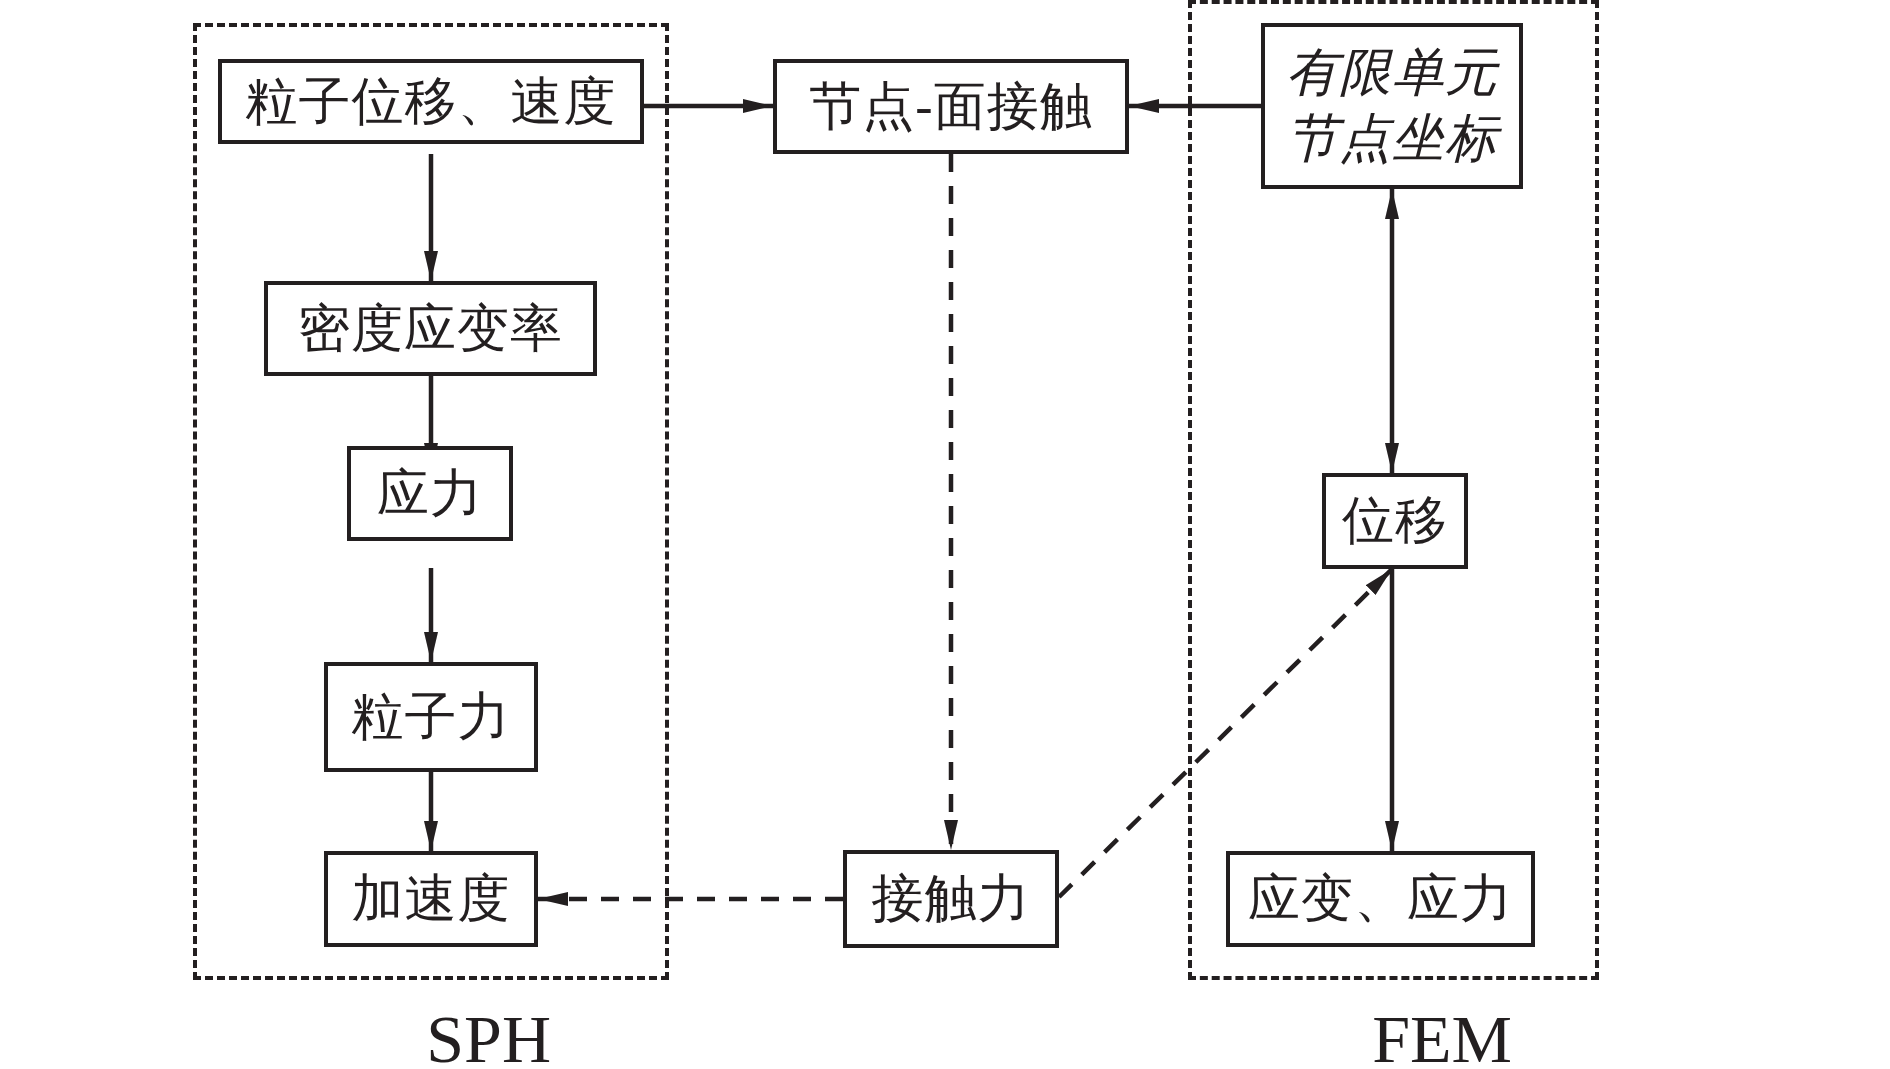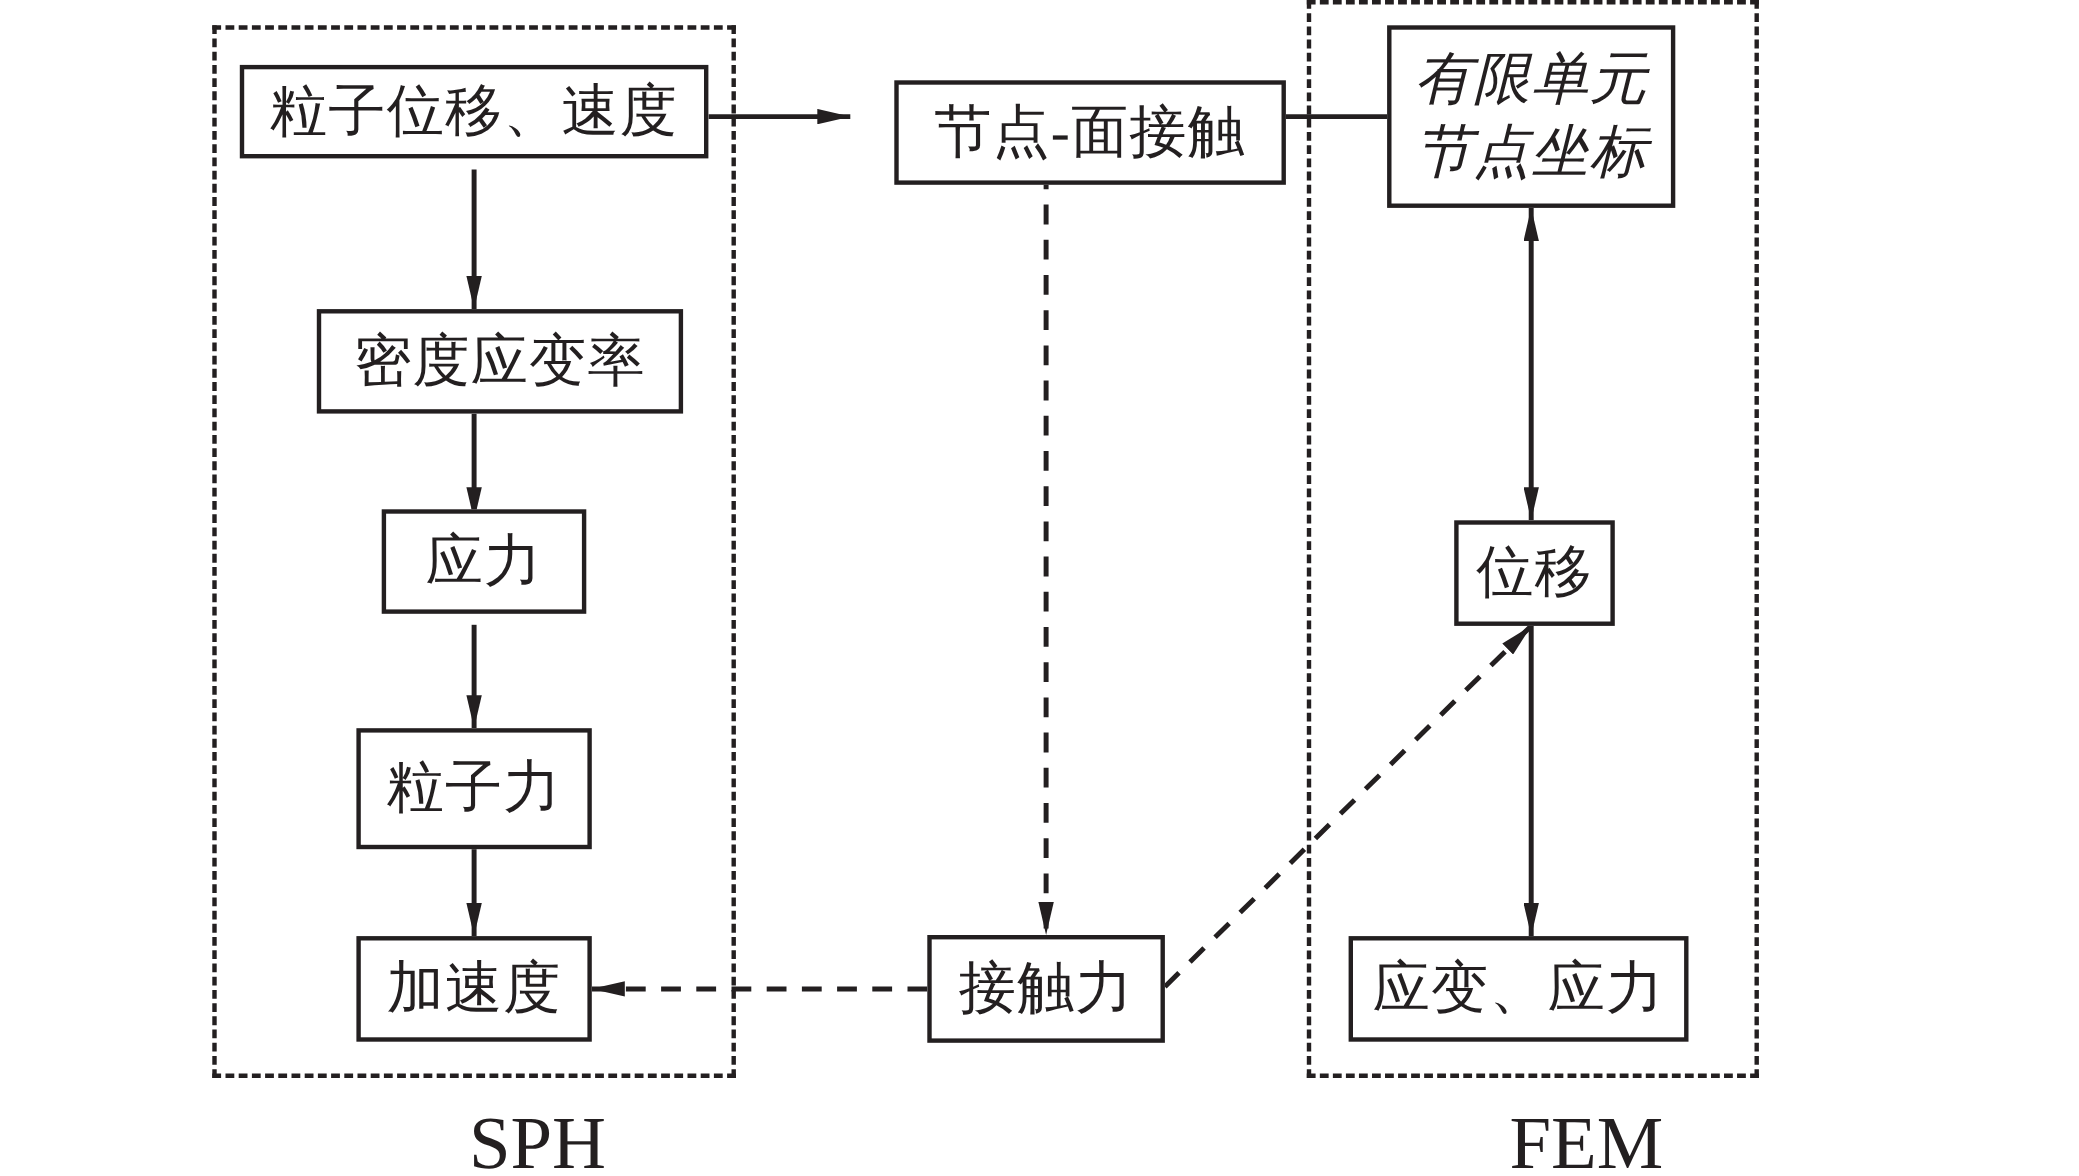--- a/index.html
+++ b/index.html
@@ -33,26 +33,26 @@
     <line x1="1261" y1="106" x2="1129" y2="106" marker-end="url(#ah)"></line>
     <line x1="951" y1="154" x2="951" y2="850" stroke-dasharray="18 14" marker-end="url(#ah)"></line>
     <line x1="843" y1="899" x2="538" y2="899" stroke-dasharray="18 14" marker-end="url(#ah)"></line>
     <line x1="1059" y1="897" x2="1392" y2="569" stroke-dasharray="18 14" marker-end="url(#ah)"></line>
     <line x1="1392" y1="189" x2="1392" y2="473" marker-start="url(#ah)" marker-end="url(#ah)"></line>
     <line x1="1392" y1="569" x2="1392" y2="851" marker-end="url(#ah)"></line>
   </g>
 </svg>
 
 <div class="node" style="left:218px; top:59px; width:426px; height:85px;">粒子位移、速度</div>
-<div class="node" style="left:264px; top:281px; width:333px; height:95px;margin-left:24px;">密度应变率</div>
-<div class="node" style="left:347px; top:463px; width:186px; height:95px;">应力</div>
+<div class="node" style="left:264px; top:281px; width:333px; height:95px;">密度应变率</div>
+<div class="node" style="left:347px; top:446px; width:166px; height:95px;">应力</div>
 <div class="node" style="left:324px; top:662px; width:214px; height:110px;">粒子力</div>
 <div class="node" style="left:324px; top:851px; width:214px; height:96px;">加速度</div>
 
-<div class="node" style="left:773px; top:73px; width:356px; height:95px;margin-left:40px;">节点-面接触</div>
+<div class="node" style="left:773px; top:59px; width:356px; height:95px;">节点-面接触</div>
 <div class="node" style="left:843px; top:850px; width:216px; height:98px;">接触力</div>
 
 <div class="node" style="left:1261px; top:23px; width:262px; height:166px;font-style:italic;">有限单元
 节点坐标</div>
 <div class="node" style="left:1322px; top:473px; width:146px; height:96px;text-align:center;">位移</div>
 <div class="node" style="left:1226px; top:851px; width:309px; height:96px;">应变、应力</div>
 
 <div class="group-label" style="left:311px; top:1000px;">SPH</div>
 <div class="group-label" style="left:1272px; top:1000px;">FEM</div>
 

